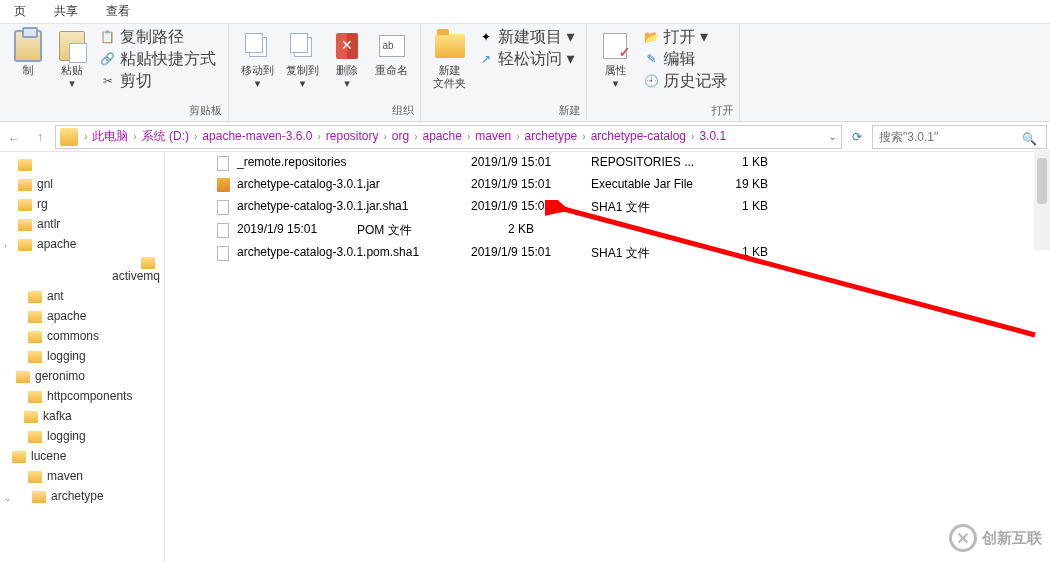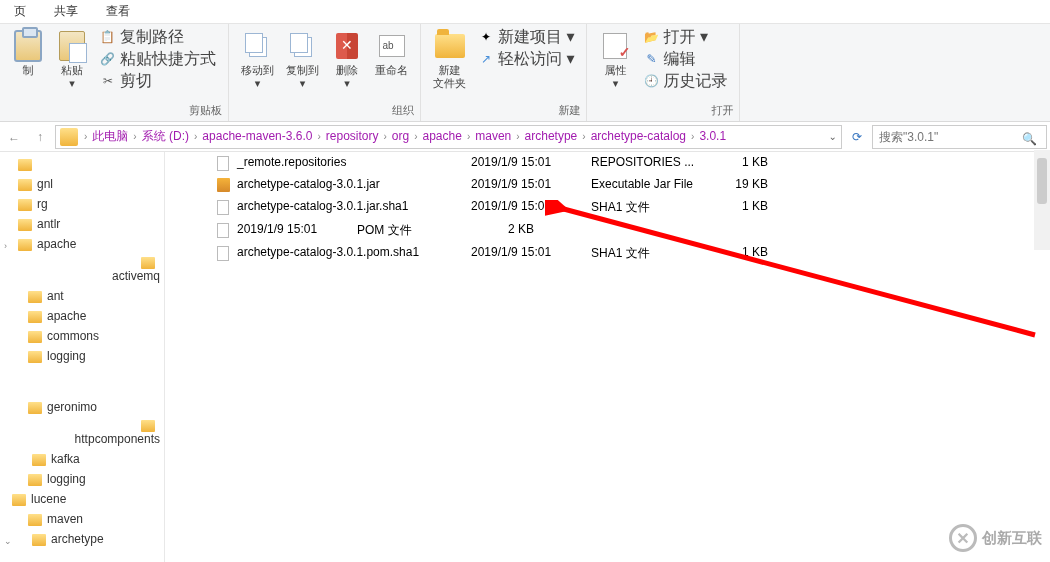--- a/index.html
+++ b/index.html
@@ -261,29 +261,29 @@
         <span>apache</span>
       </div>
       <div class="tree-item" style="padding-left: 28px;">
         <span class="fico"></span>
         <span>commons</span>
       </div>
       <div class="tree-item" style="padding-left: 28px;">
         <span class="fico"></span>
         <span>logging</span>
       </div>
-      <div class="tree-item" style="padding-left: 28px; margin-top: 31px;">
+      <div class="tree-item" style="padding-left: 16px;">
         <span class="fico"></span>
         <span>geronimo</span>
       </div>
-      <div class="tree-item" style="padding-left: 28px; flex-direction: column;">
+      <div class="tree-item" style="padding-left: 28px;">
         <span class="fico"></span>
         <span>httpcomponents</span>
       </div>
-      <div class="tree-item" style="padding-left: 32px;">
+      <div class="tree-item" style="padding-left: 24px;">
         <span class="fico"></span>
         <span>kafka</span>
       </div>
       <div class="tree-item" style="padding-left: 28px;">
         <span class="fico"></span>
         <span>logging</span>
       </div>
       <div class="tree-item" style="padding-left: 12px;">
         <span class="fico"></span>
         <span>lucene</span>

